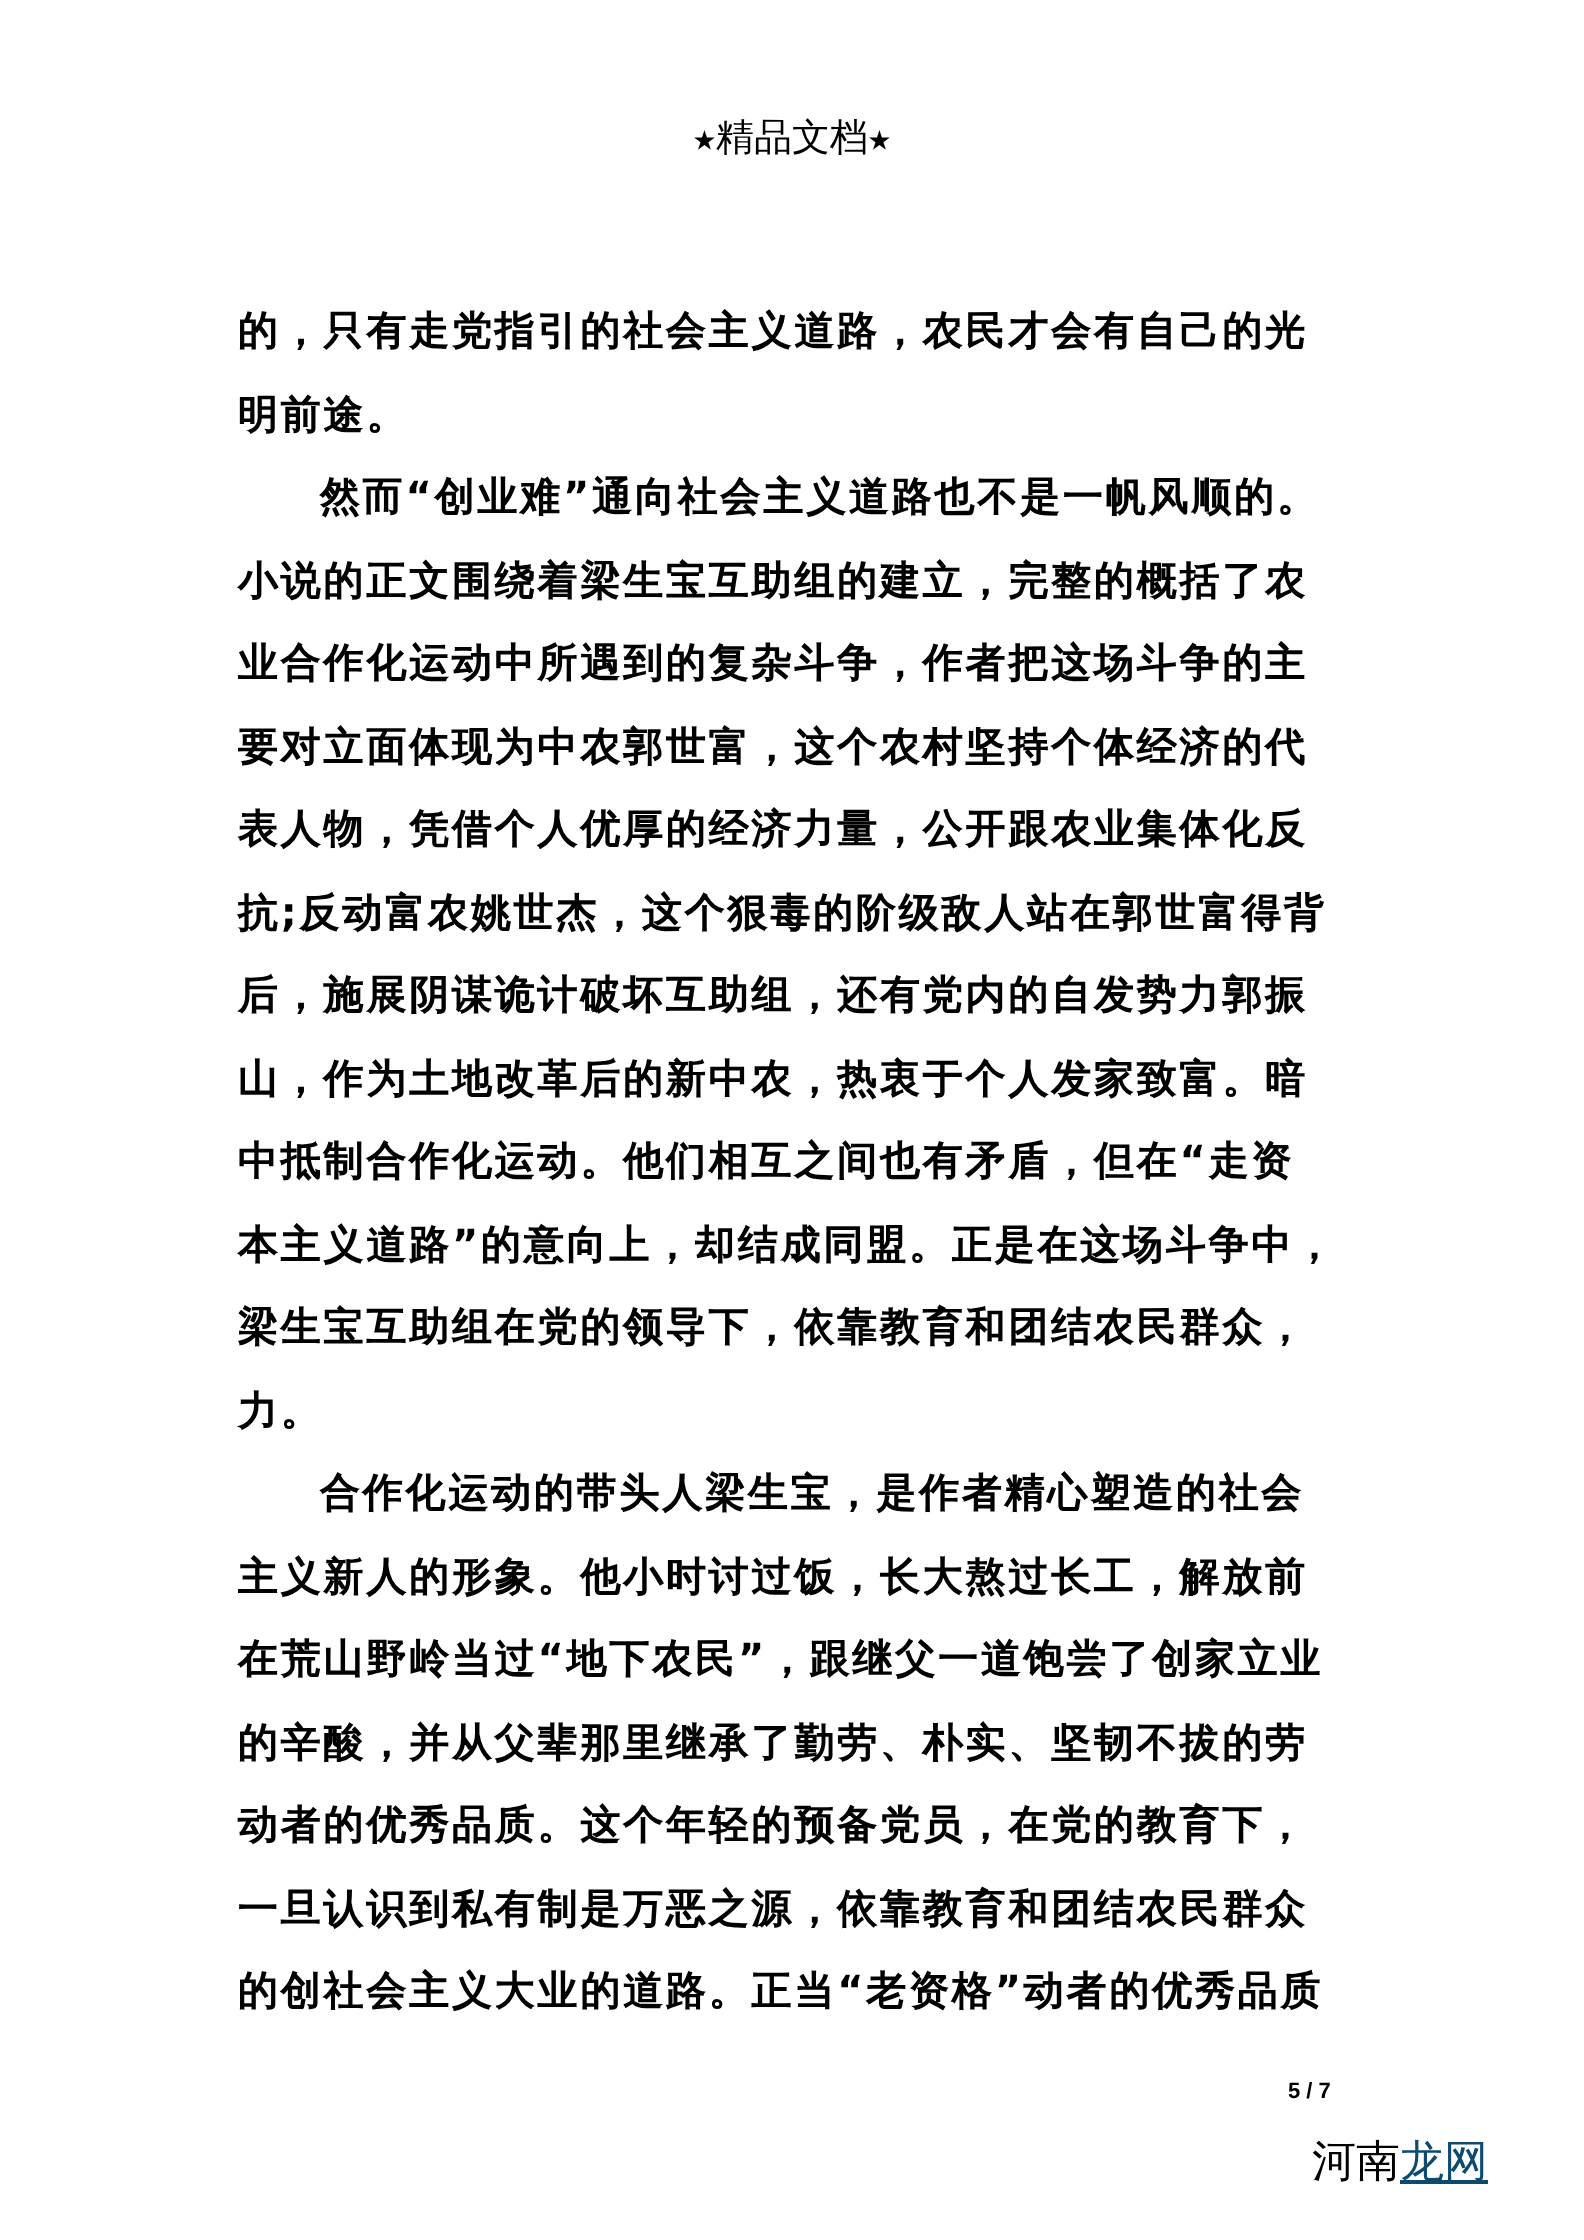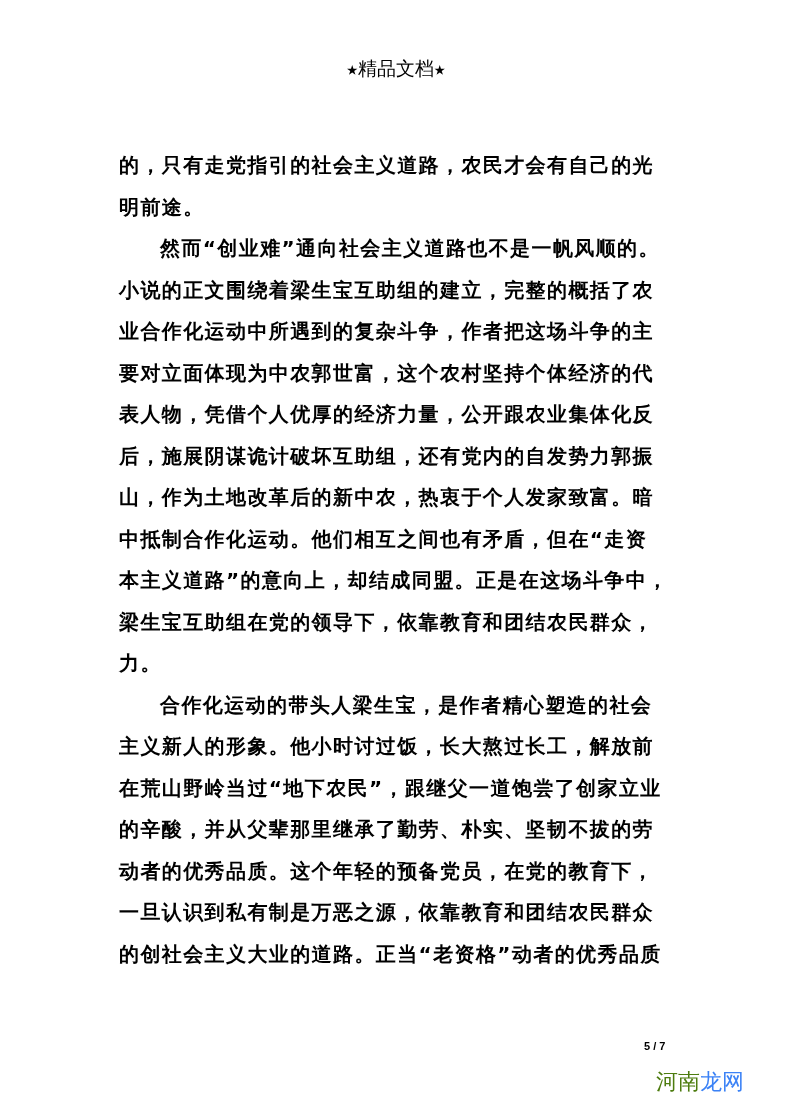--- a/index.html
+++ b/index.html
@@ -55,38 +55,39 @@
       padding-left: 17px;
     }
     .watermark {
       position: absolute;
       top: 1068px;
       left: 656px;
       font-size: 22px;
       line-height: 28px;
       font-family: "DejaVu Sans", sans-serif;
     }
-    .wm-a { color: #4d7c0f; }
-    .wm-b { color: #3b82f6; }
+    .wm-a { color: #000000; }
+    .wm-b { color: #0c4a6e; text-decoration: underline; }
   </style>
 </head>
 <body>
 
 <div class="header">
   <span>★精品文档★</span>
 </div>
 
 <div class="content">
   <span class="line">的，只有走党指引的社会主义道路，农民才会有自己的光</span>
   <span class="line">明前途。</span>
   <span class="line indent">然而“创业难”通向社会主义道路也不是一帆风顺的。</span>
   <span class="line">小说的正文围绕着梁生宝互助组的建立，完整的概括了农</span>
   <span class="line">业合作化运动中所遇到的复杂斗争，作者把这场斗争的主</span>
   <span class="line">要对立面体现为中农郭世富，这个农村坚持个体经济的代</span>
   <span class="line">表人物，凭借个人优厚的经济力量，公开跟农业集体化反</span>
+  <span class="line">抗;反动富农姚世杰，这个狠毒的阶级敌人站在郭世富得背</span>
   <span class="line">后，施展阴谋诡计破坏互助组，还有党内的自发势力郭振</span>
   <span class="line">山，作为土地改革后的新中农，热衷于个人发家致富。暗</span>
   <span class="line">中抵制合作化运动。他们相互之间也有矛盾，但在“走资</span>
   <span class="line">本主义道路”的意向上，却结成同盟。正是在这场斗争中，</span>
   <span class="line">梁生宝互助组在党的领导下，依靠教育和团结农民群众，</span>
   <span class="line">力。</span>
   <span class="line indent">合作化运动的带头人梁生宝，是作者精心塑造的社会</span>
   <span class="line">主义新人的形象。他小时讨过饭，长大熬过长工，解放前</span>
   <span class="line">在荒山野岭当过“地下农民”，跟继父一道饱尝了创家立业</span>
   <span class="line">的辛酸，并从父辈那里继承了勤劳、朴实、坚韧不拔的劳</span>

